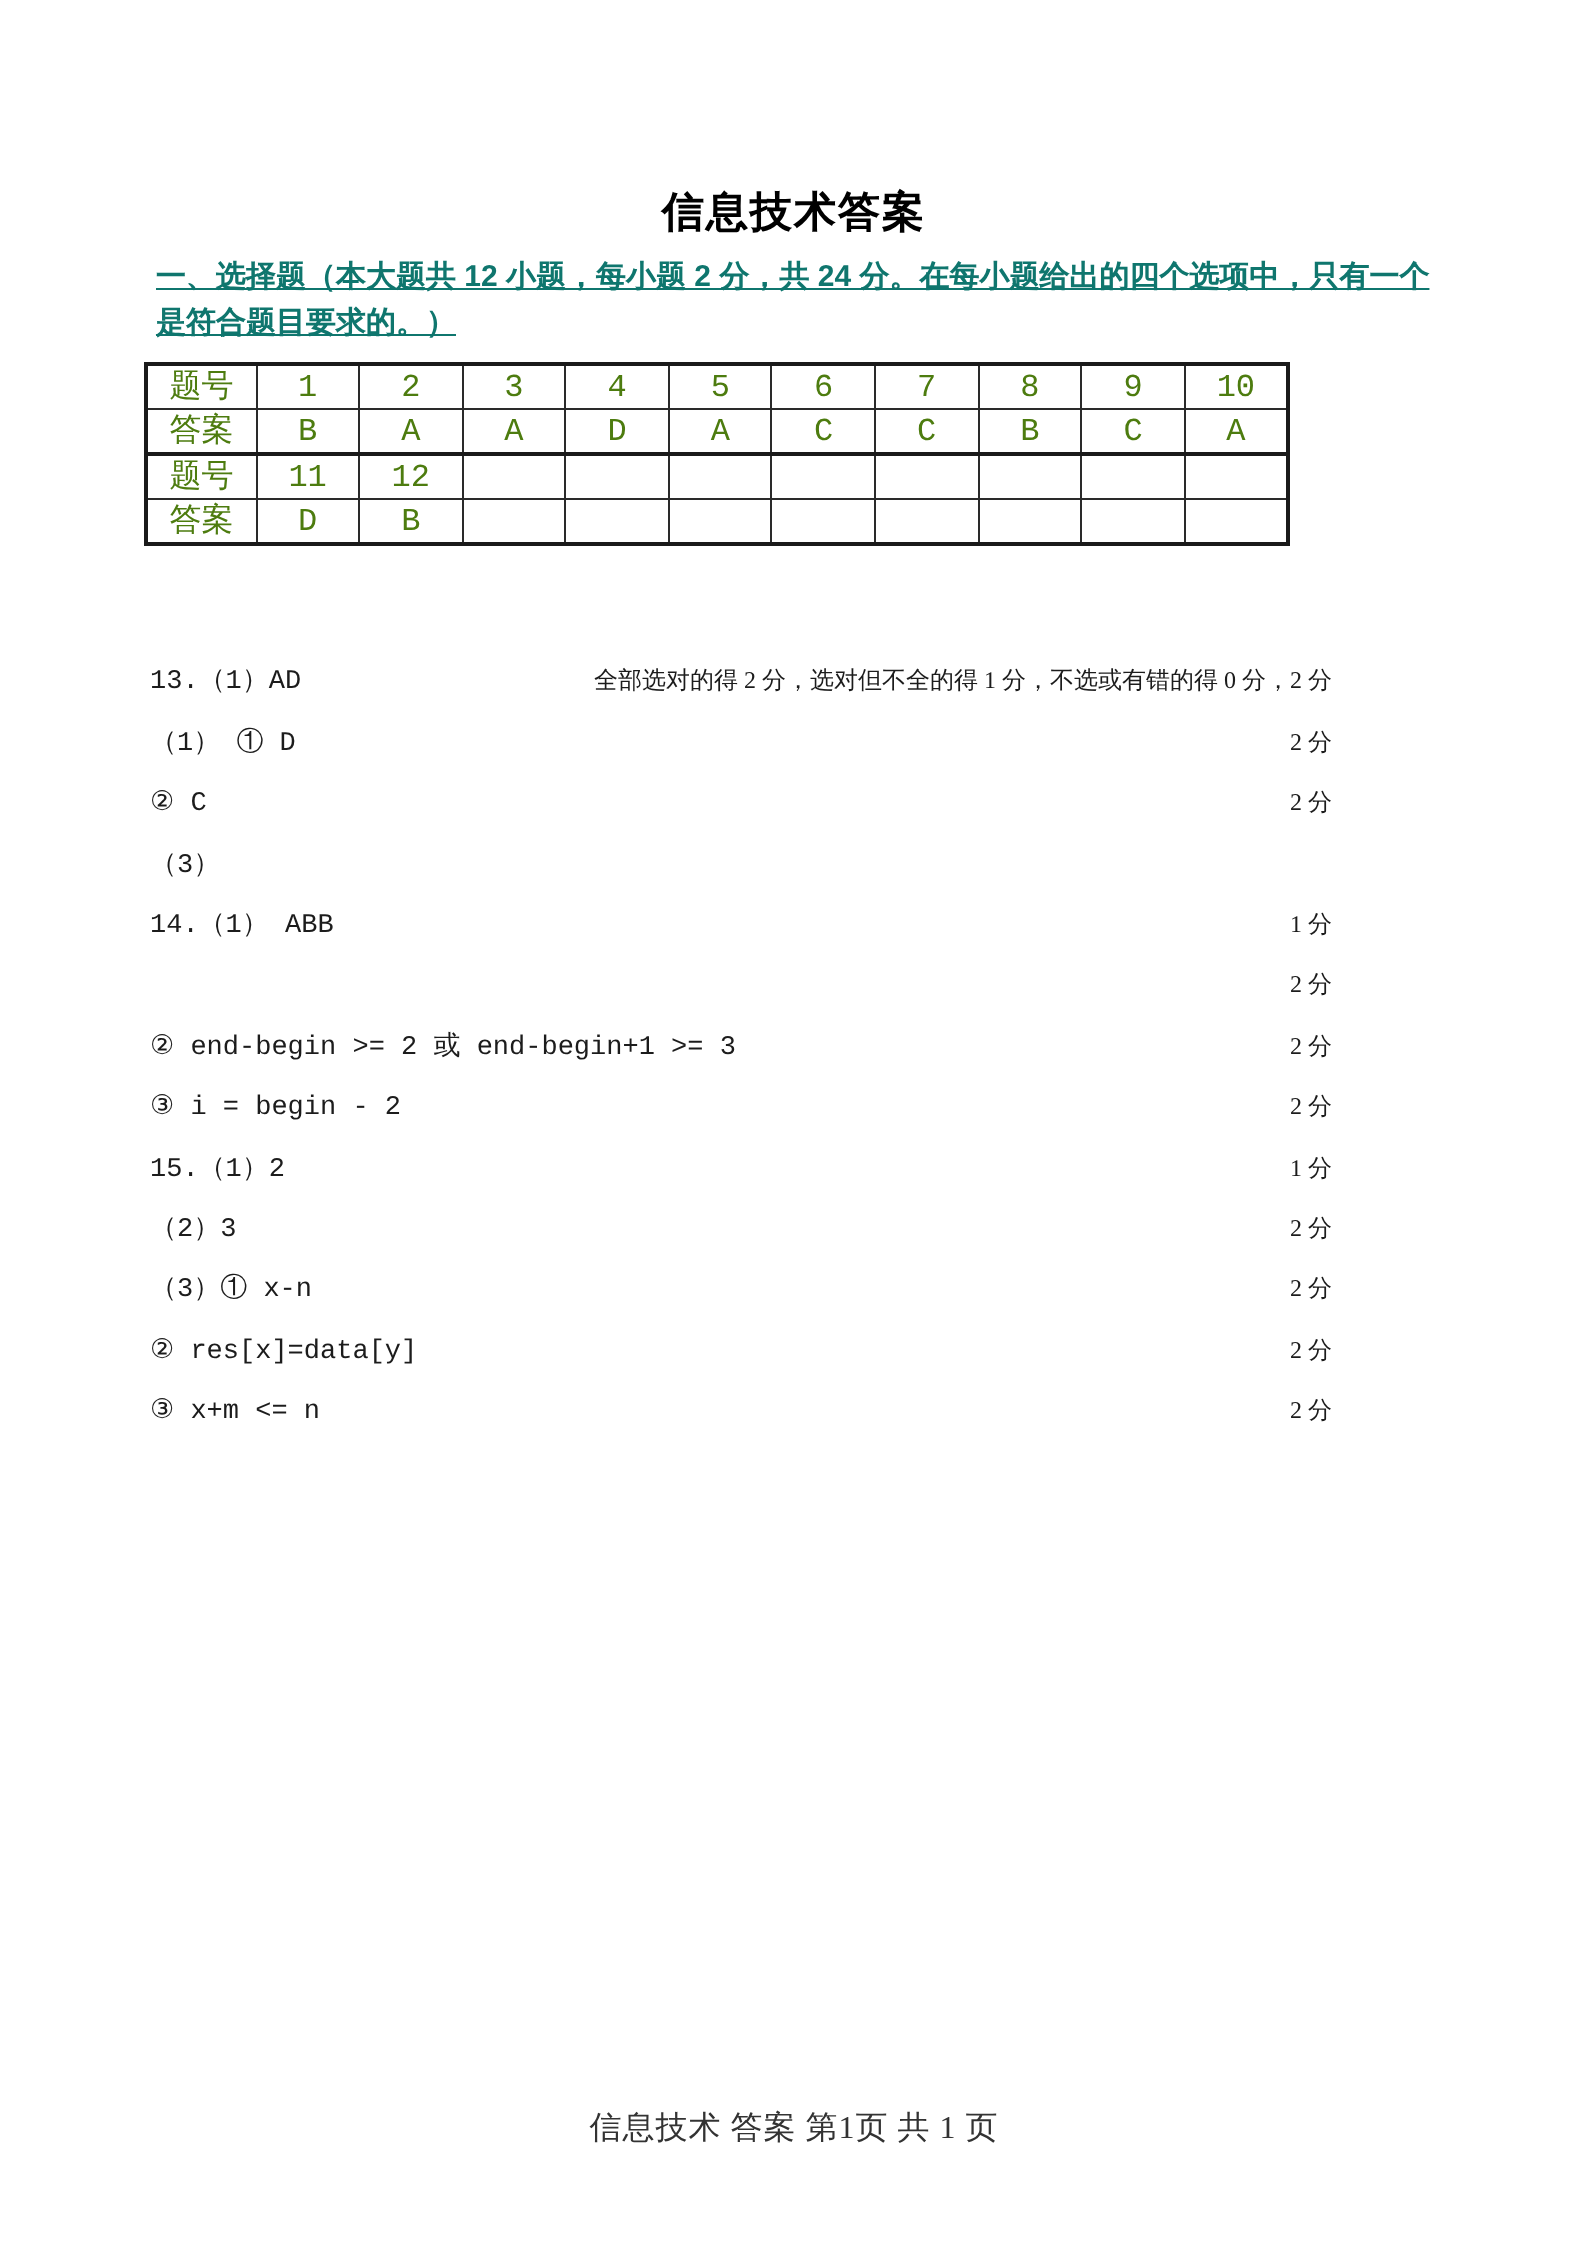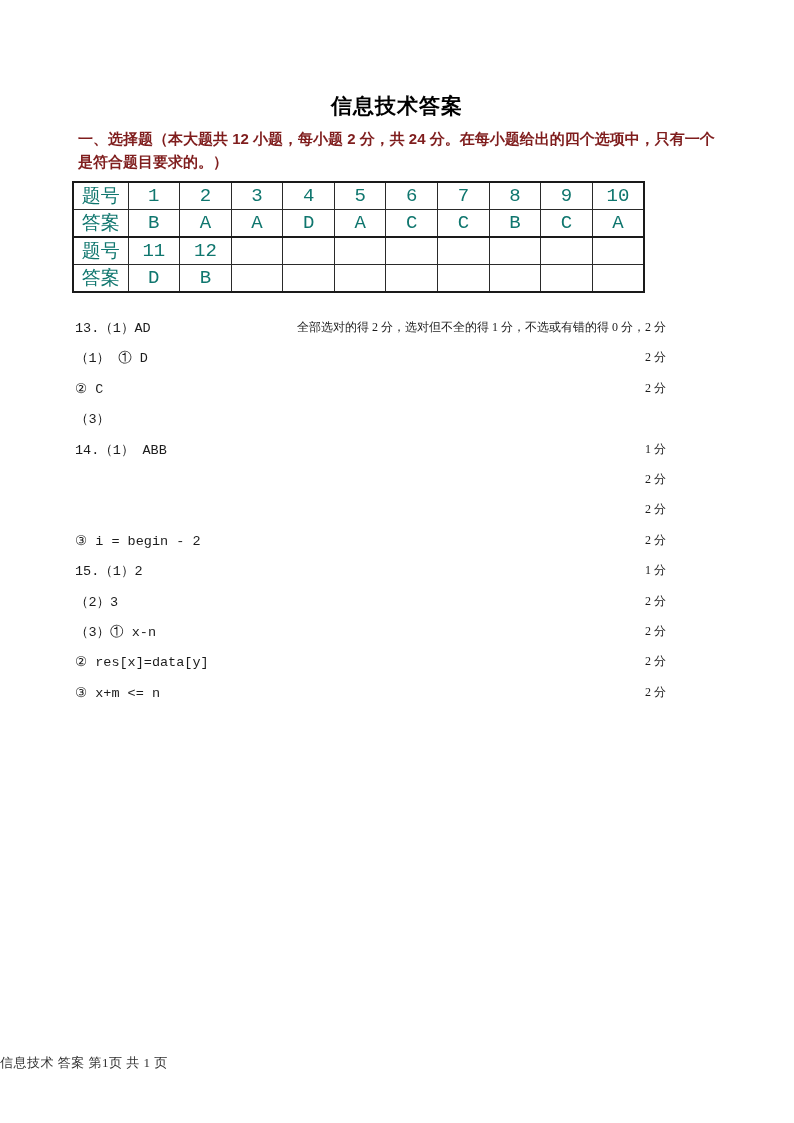--- a/index.html
+++ b/index.html
@@ -29,60 +29,61 @@
     color: #000000;
   }
 
   .sec-heading {
     position: absolute;
     left: 78px;
     font-family: "Liberation Sans", sans-serif;
     font-weight: bold;
     font-size: 15px;
     line-height: 1.55;
-    color: #7f1d1d;
+    color: #0f766e;
+    text-decoration: underline;
   }
   .sec1-heading { top: 115px; width: 642px; }
   .sec2-heading { top: 284px; width: 660px; }
 
   table.answer-table {
     position: absolute;
     top: 169px;
     left: 72px;
     width: 573px;
     border-collapse: collapse;
     table-layout: fixed;
     border: 2px solid #1a1a1a;
   }
   table.answer-table td {
     border: 1px solid #2a2a2a;
     height: 22px;
     text-align: center;
     vertical-align: middle;
-    font-size: 19px;
+    font-size: 16px;
     font-family: "Liberation Mono", "Liberation Serif", monospace;
-    color: #0f766e;
+    color: #4d7c0f;
     overflow: hidden;
   }
   table.answer-table td.row-label {
     width: 55px;
     font-family: "Liberation Serif", serif;
   }
   table.answer-table tr.thick-top td { border-top: 2px solid #1a1a1a; }
 
   .answer-lines {
     position: absolute;
     top: 307px;
     left: 75px;
     width: 591px;
   }
   .answer-line {
     display: flex;
     justify-content: space-between;
-    align-items: flex-start;
+    align-items: flex-end;
     height: 30.4px;
     font-size: 14px;
   }
   .answer-line .left {
     font-family: "Liberation Mono", "Liberation Serif", monospace;
     font-size: 13.5px;
     white-space: pre;
     color: #1c1c1c;
   }
   .answer-line .right {
@@ -92,21 +93,22 @@
     text-align: right;
     flex: 1;
     color: #1c1c1c;
   }
 
   .page-footer {
     position: absolute;
     top: 1042px;
     left: 0;
     width: 100%;
-    font-size: 13px;
+    text-align: center;
+    font-size: 16px;
     color: #333333;
     letter-spacing: 0.5px;
   }
 </style>
 </head>
 <body>
 
 <div class="page">
 
   <div class="doc-title">信息技术答案</div>
@@ -189,20 +191,21 @@
       <span class="right"></span>
     </div>
     <div class="answer-line">
       <span class="left">14.（1） ABB</span>
       <span class="right">1 分</span>
     </div>
     <div class="answer-line">
       <span class="right">2 分</span>
     </div>
     <div class="answer-line">
+      <span class="left">② end-begin &gt;= 2 或 end-begin+1 &gt;= 3</span>
       <span class="right">2 分</span>
     </div>
     <div class="answer-line">
       <span class="left">③ i = begin - 2</span>
       <span class="right">2 分</span>
     </div>
     <div class="answer-line">
       <span class="left">15.（1）2</span>
       <span class="right">1 分</span>
     </div>

